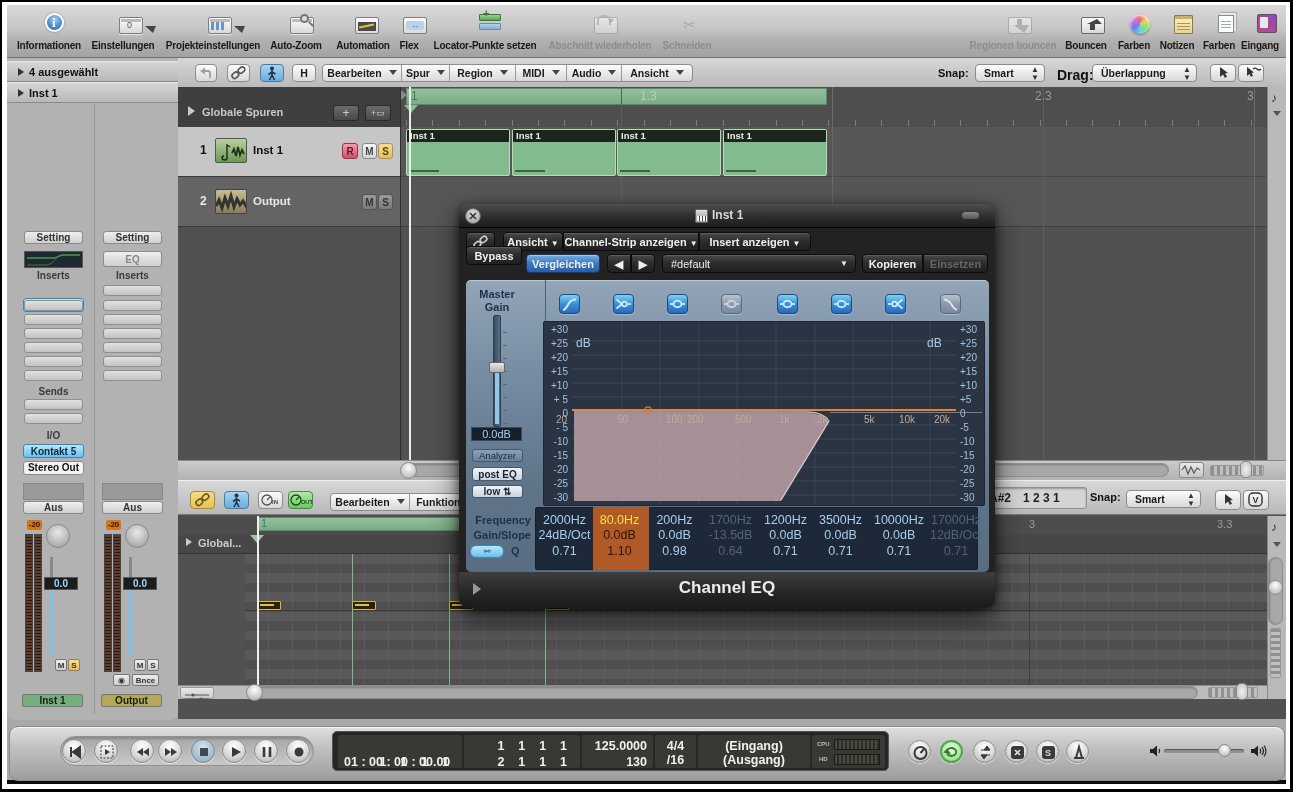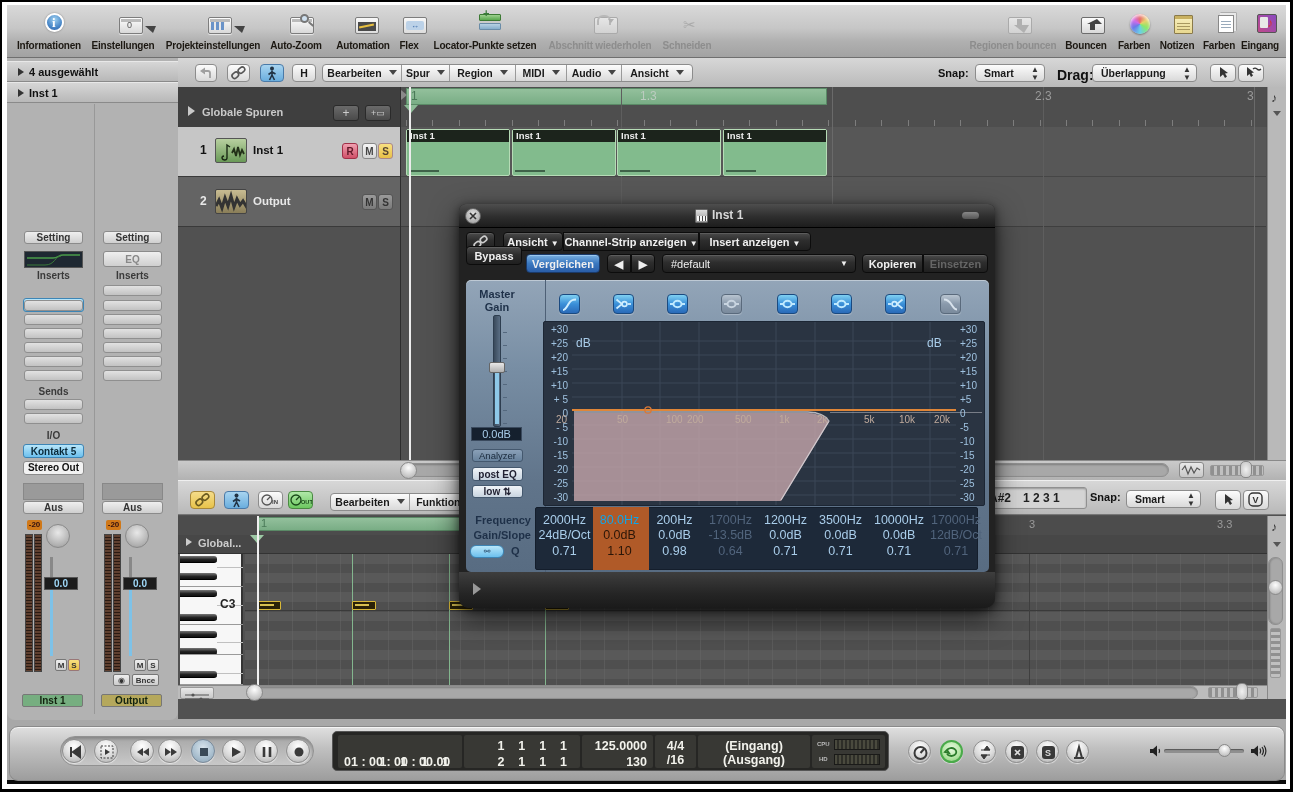--- a/index.html
+++ b/index.html
@@ -331,38 +331,20 @@
     <div class="a" style="left:79px;top:37px;width:384px;height:14px;background:linear-gradient(#93c09c,#79ad85);border:1px solid #5a8a66"></div>
     <div class="a" style="left:83px;top:37px;font-size:11px;color:#4a7a58">1</div>
     <div class="a" style="left:851px;top:38px;font-size:11px;color:#9a9a9a">3</div>
     <div class="a" style="left:1039px;top:38px;font-size:11px;color:#9a9a9a">3.3</div>
 
     <div class="a" style="left:0;top:55px;width:1089px;height:19px;background:#474747;border-bottom:1px solid #333"></div>
     <div class="a" style="left:8px;top:58px;width:0;height:0;border-left:6px solid #ccc;border-top:4px solid transparent;border-bottom:4px solid transparent"></div>
     <div class="a" style="left:20px;top:57px;font-size:11px;font-weight:bold;color:#ccc">Global...</div>
     <div class="a" style="left:72px;top:55px;width:0;height:0;border-top:8px solid #9cc8a4;border-left:7px solid transparent;border-right:7px solid transparent"></div>
 
-    <div class="a" style="left:2px;top:74px;width:63px;height:131px;background:#f7f7f7;border-right:2px solid #333">
-      <div class="key-b" style="top:2px"></div>
-      <div class="key-b" style="top:19px"></div>
-      <div class="key-b" style="top:36px"></div>
-      <div class="key-b" style="top:60px"></div>
-      <div class="key-b" style="top:77px"></div>
-      <div class="key-b" style="top:94px"></div>
-      <div class="key-b" style="top:117px"></div>
-      <div class="a" style="left:0;top:32px;width:63px;height:1px;background:#9a9a9a"></div>
-      <div class="a" style="left:0;top:70px;width:63px;height:1px;background:#9a9a9a"></div>
-      <div class="a" style="left:0;top:100px;width:63px;height:1px;background:#9a9a9a"></div>
-      <div class="a" style="left:0;top:130px;width:63px;height:1px;background:#9a9a9a"></div>
-      <div class="a" style="left:37px;top:13px;width:26px;height:1px;background:#c0c0c0"></div>
-      <div class="a" style="left:37px;top:51px;width:26px;height:1px;background:#c0c0c0"></div>
-      <div class="a" style="left:37px;top:88px;width:26px;height:1px;background:#c0c0c0"></div>
-      <div class="a" style="left:37px;top:119px;width:26px;height:1px;background:#c0c0c0"></div>
-      <div class="a" style="left:40px;top:43px;font-size:12px;font-weight:bold;color:#222">C3</div>
-    </div>
 
     <div class="a" style="left:67px;top:74px;width:1022px;height:131px;background:repeating-linear-gradient(#595959 0 9.6px,#4f4f4f 9.6px 19.2px)"></div>
     <div class="a" style="left:67px;top:74px;width:1022px;height:131px;background:repeating-linear-gradient(90deg,#0000 0 23px,#68686877 23px 24px)"></div>
     <div class="a" style="left:67px;top:130px;width:1022px;height:1px;background:#3a3a3a"></div>
     <div class="a" style="left:174px;top:74px;width:1px;height:131px;background:#83b68e"></div>
     <div class="a" style="left:271px;top:74px;width:1px;height:131px;background:#83b68e"></div>
     <div class="a" style="left:367px;top:74px;width:1px;height:131px;background:#83b68e"></div>
     <div class="a" style="left:851px;top:74px;width:1px;height:131px;background:#3f3f3f"></div>
 
     <div class="a note" style="left:79px"></div>
@@ -669,21 +651,21 @@
   </div>
 
   <div class="a" style="left:76px;top:303px;width:443px;height:63px;background:#1d2939;border:1px solid #141e2c;border-radius:2px"></div>
   <div class="a" style="left:134px;top:303px;width:56px;height:63px;background:#b05a28"></div>
   <div class="a" style="left:4px;top:310px;width:68px;text-align:right;font-size:11px;font-weight:bold;color:#1e3048">Frequency</div>
   <div class="a" style="left:4px;top:325px;width:68px;text-align:right;font-size:11px;font-weight:bold;color:#1e3048">Gain/Slope</div>
   <div class="a" style="left:11px;top:341px;width:34px;height:13px;background:linear-gradient(#b8e6fa,#6cc0ee);border:1px solid #3d85b5;border-radius:6px;text-align:center;font-size:8px;color:#1a3a5a;line-height:12px">⚯</div>
   <div class="a" style="left:52px;top:341px;font-size:11px;font-weight:bold;color:#1e3048">Q</div>
   <div class="eqrow eqtxt" style="top:309px">
         <span>2000Hz</span>
-        <span style="color:#0ea5e9">80.0Hz</span>
+        <span style="color:#fde047">80.0Hz</span>
         <span>200Hz</span>
         <span class="dimtxt">1700Hz</span>
         <span>1200Hz</span>
         <span>3500Hz</span>
         <span>10000Hz</span>
         <span class="dimtxt">17000Hz</span>
       </div>
   <div class="eqrow eqtxt" style="top:324px">
         <span>24dB/Oct</span>
         <span style="color:#2a1608">0.0dB</span>
@@ -700,14 +682,15 @@
         <span>0.98</span>
         <span class="dimtxt">0.64</span>
         <span>0.71</span>
         <span>0.71</span>
         <span>0.71</span>
         <span class="dimtxt">0.71</span>
       </div>
 
   <div class="a" style="left:0;top:368px;width:536px;height:36px;background:linear-gradient(#3e3e3e,#252525 60%,#1a1a1a);border-radius:0 0 10px 10px"></div>
   <div class="a" style="left:14px;top:379px;width:0;height:0;border-left:8px solid #999;border-top:6px solid transparent;border-bottom:6px solid transparent"></div>
+  <div class="a" style="left:0;top:374px;width:536px;text-align:center;font-size:17px;font-weight:bold;color:#ececec">Channel EQ</div>
 </div>
 </div>
 
 </body></html>

